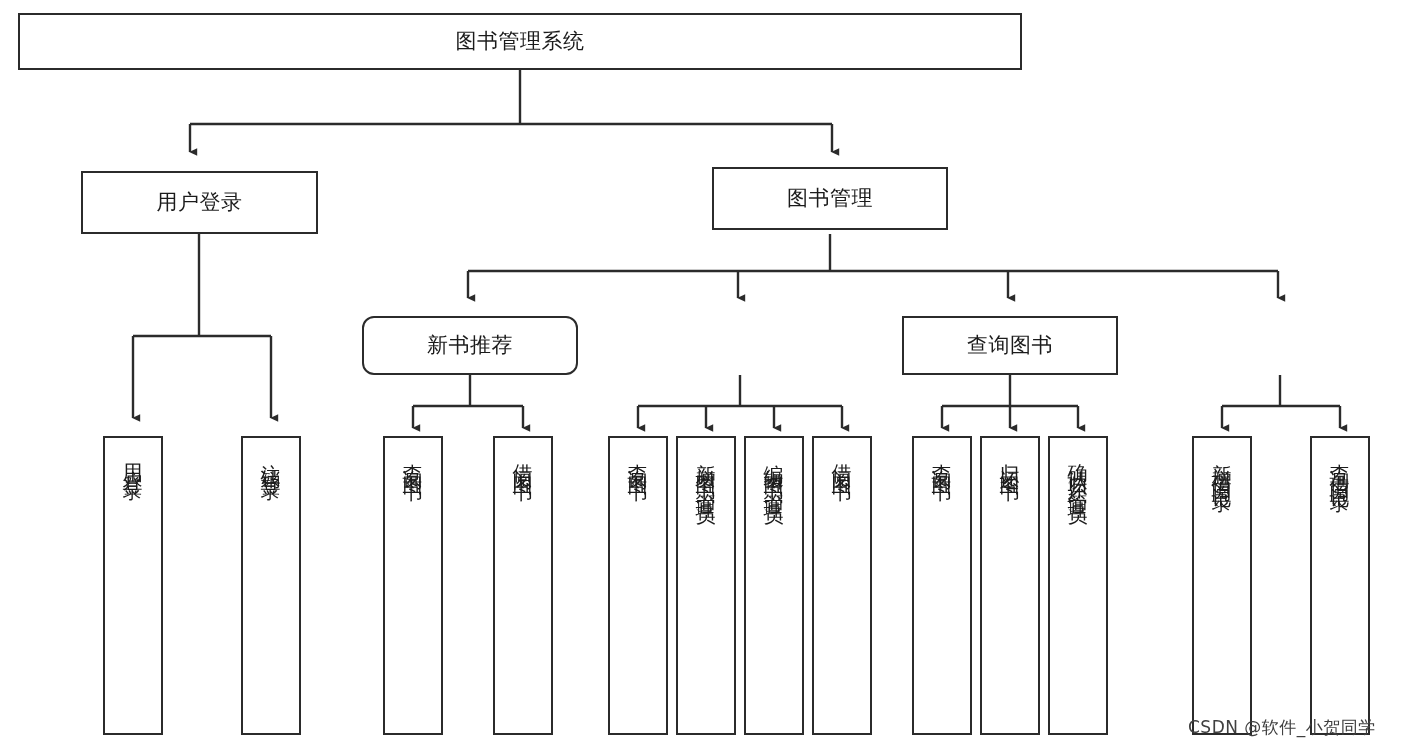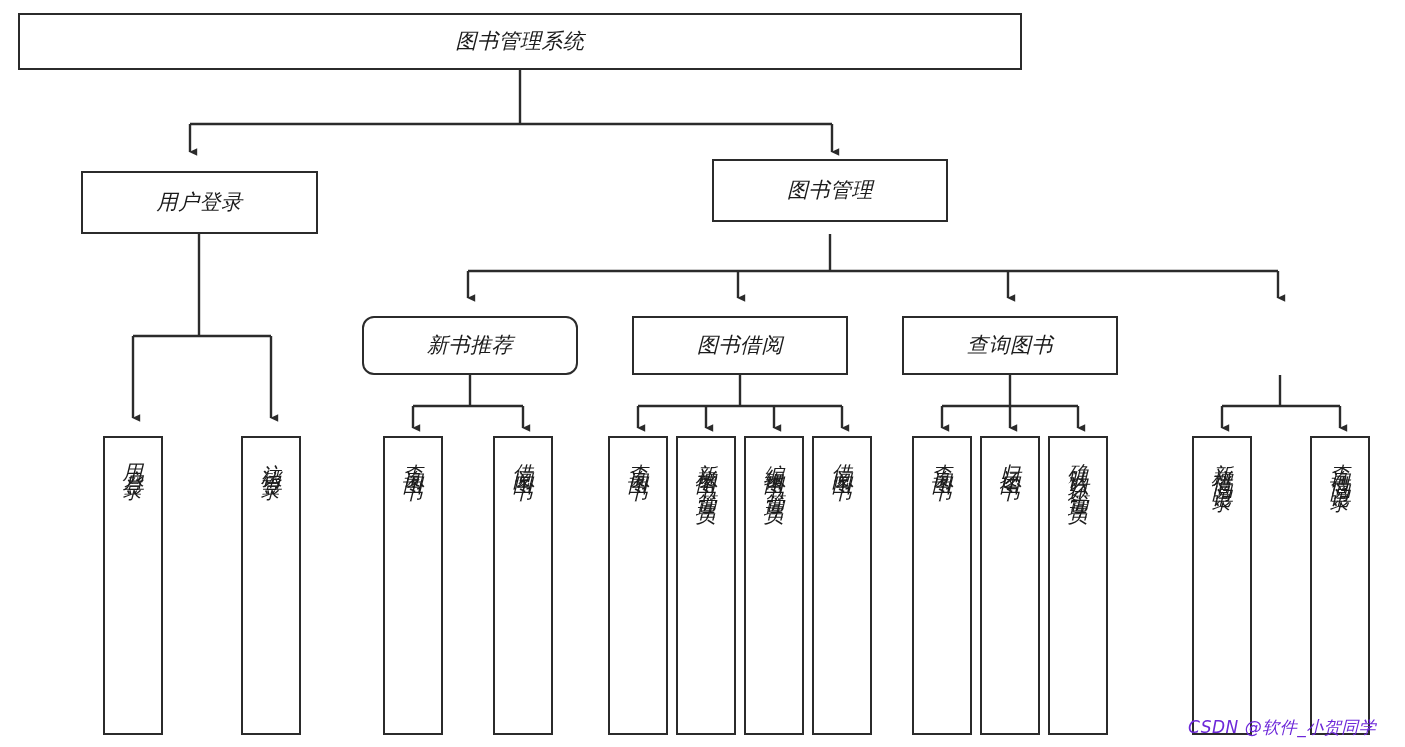--- a/index.html
+++ b/index.html
@@ -9,21 +9,20 @@
   }
   body {
     font-family: "DejaVu Sans", "Liberation Sans", sans-serif;
   }
   #diagram-root {
     position: relative;
     width: 1405px;
     height: 747px;
     background: #ffffff;
     overflow: hidden;
-    font-style: italic;
   }
   #edge-layer {
     position: absolute;
     left: 0;
     top: 0;
     width: 1405px;
     height: 747px;
     pointer-events: none;
   }
   .node {
@@ -60,21 +59,21 @@
     font-size: 20px;
     line-height: 1.0;
     letter-spacing: 6px;
     white-space: nowrap;
   }
   #watermark {
     position: absolute;
     left: 1188px;
     top: 716px;
     font-size: 17px;
-    color: #6d28d9;
+    color: #404040;
     white-space: nowrap;
     letter-spacing: 0.5px;
   }
 </style>
 </head>
 <body>
 
 <div id="diagram-root">
 
   <svg id="edge-layer" viewBox="0 0 1405 747" xmlns="http://www.w3.org/2000/svg">
@@ -128,29 +127,26 @@
     </g>
   </svg>
 
   <div class="node horiz" style="left:18px; top:13px; width:1004px; height:57px;">
     <span class="node-label">图书管理系统</span>
   </div>
 
   <div class="node horiz" style="left:81px; top:171px; width:237px; height:63px;">
     <span class="node-label">用户登录</span>
   </div>
-  <div class="node horiz" style="left:712px; top:159px; width:236px; height:63px;">
+  <div class="node horiz" style="left:712px; top:167px; width:236px; height:63px;">
     <span class="node-label">图书管理</span>
   </div>
 
   <div class="node horiz" style="left:362px; top:316px; width:216px; height:59px;border-radius:12px;">
     <span class="node-label">新书推荐</span>
-  </div>
-  <div class="node horiz" style="left:632px; top:316px; width:216px; height:59px;">
-    <span class="node-label">图书借阅</span>
   </div>
   <div class="node horiz" style="left:902px; top:316px; width:216px; height:59px;">
     <span class="node-label">查询图书</span>
   </div>
 
   <div class="node vert" style="left:103px; top:436px; width:60px; height:299px;">
     <span class="node-label">用户登录</span>
   </div>
   <div class="node vert" style="left:241px; top:436px; width:60px; height:299px;">
     <span class="node-label">注销登录</span>

